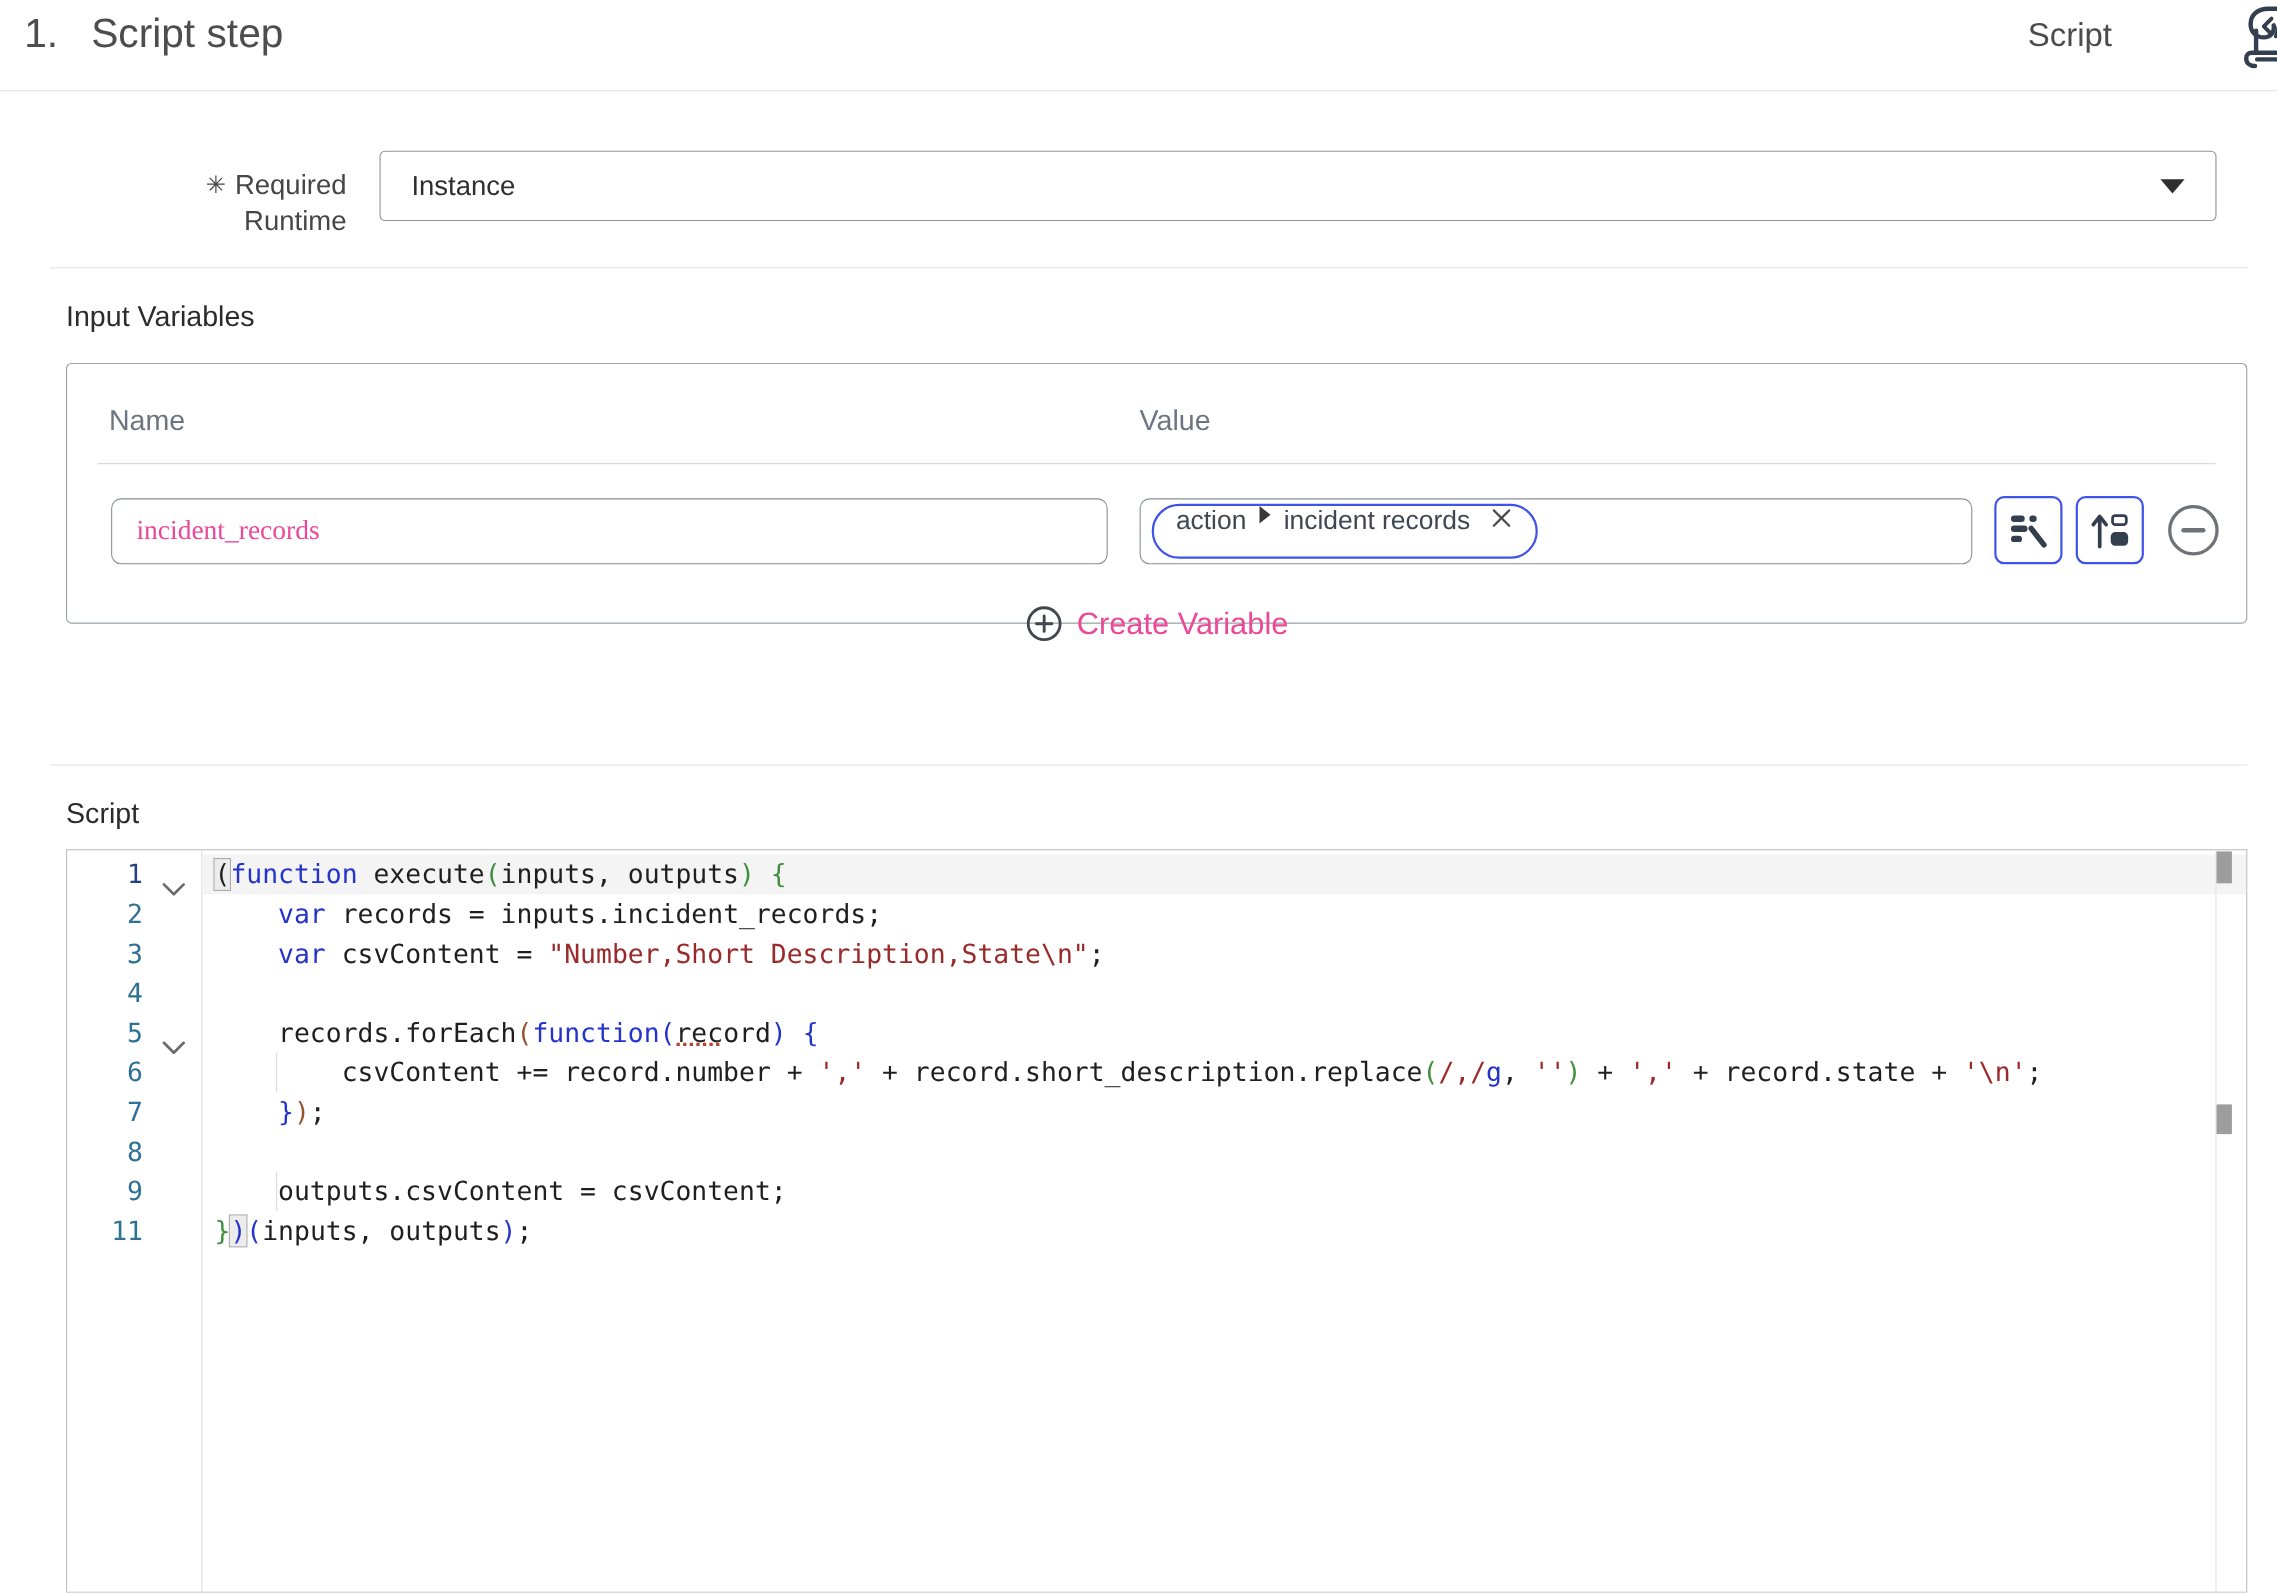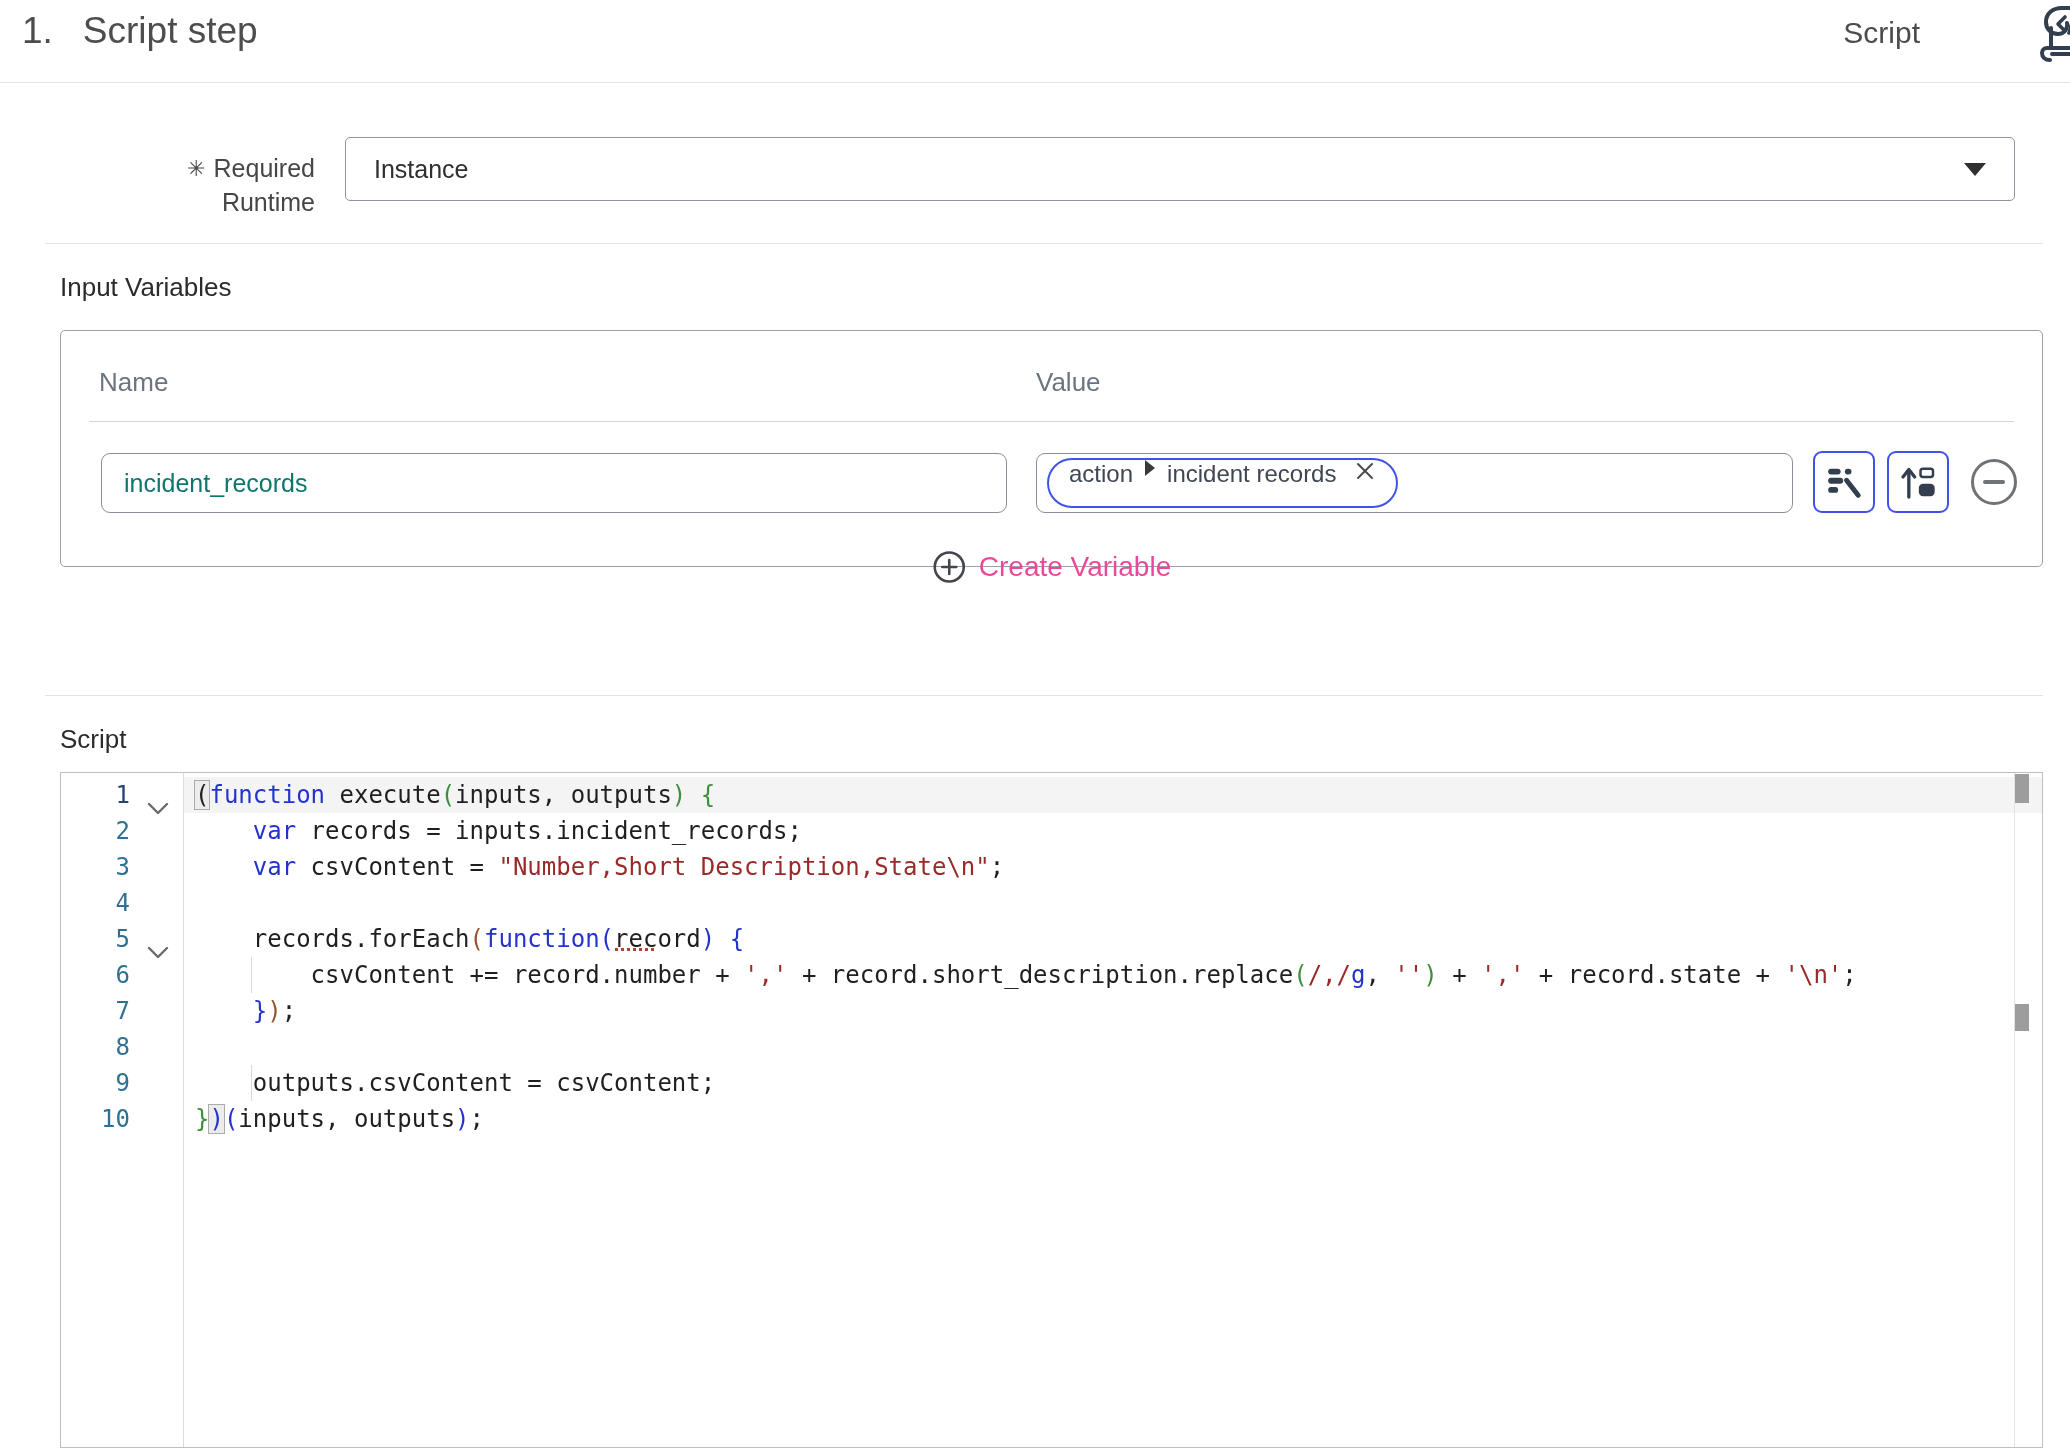--- a/index.html
+++ b/index.html
@@ -38,21 +38,21 @@
   .section-label{font-size:26px;color:#2b2b2b;}
   .panel{
     left:60px;top:330px;width:1983px;height:237px;box-sizing:border-box;
     border:1.5px solid #9ba1a8;border-radius:5px;background:#fff;
   }
   .col-header{font-size:26px;color:#6b7480;position:absolute;top:36px;}
   .panel-hr{position:absolute;left:28px;right:28px;top:90px;height:1px;background:#d2d5d9;}
   .text-input{
     position:absolute;left:40px;top:122px;width:906px;height:60px;box-sizing:border-box;
     border:1.5px solid #898f97;border-radius:9px;background:#fff;
-    font-family:Liberation Sans, sans-serif;font-size:25px;color:#0f766e;padding:0 22px;outline:none;
+    font-family:Liberation Serif, serif;font-size:25px;color:#ec4899;padding:0 22px;outline:none;
   }
   .value-box{
     position:absolute;left:975px;top:122px;width:757px;height:60px;box-sizing:border-box;
     border:1.5px solid #898f97;border-radius:9px;background:#fff;display:flex;align-items:center;padding:0 10px;
   }
   .pill{
     display:inline-flex;height:50px;box-sizing:border-box;
     border:2px solid #4053e8;border-radius:27px;background:#fff;padding:0 20px;gap:12px;
     font-size:24px;color:#3f4753;cursor:pointer;
   }
@@ -197,21 +197,21 @@
       <div class="gutter-row">2</div>
       <div class="gutter-row">3</div>
       <div class="gutter-row">4</div>
       <div class="gutter-row">5<span class="fold"><svg width="22" height="13" viewBox="0 0 22 13" fill="none" stroke="#6a6a6a" stroke-width="2.4" stroke-linecap="round" stroke-linejoin="round">
             <path d="M2 2 L11 11 L20 2"></path>
           </svg></span></div>
       <div class="gutter-row">6</div>
       <div class="gutter-row">7</div>
       <div class="gutter-row">8</div>
       <div class="gutter-row">9</div>
-      <div class="gutter-row">10</div>
+      <div class="gutter-row">11</div>
     </div>
   <div class="code-area">
     <div>
         <div class="cm-line active"><span class="t-mb t-d">(</span><span class="t-k">function</span><span class="t-d"> execute</span><span class="t-b2">(</span><span class="t-d">inputs, outputs</span><span class="t-b2">)</span><span class="t-d"> </span><span class="t-b2">{</span></div>
         <div class="cm-line"><span class="t-d">    </span><span class="t-k">var</span><span class="t-d"> records = inputs.incident_records;</span></div>
         <div class="cm-line"><span class="t-d">    </span><span class="t-k">var</span><span class="t-d"> csvContent = </span><span class="t-s">"Number,Short Description,State\n"</span><span class="t-d">;</span></div>
         <div class="cm-line"></div>
         <div class="cm-line"><span class="t-d">    records.forEach</span><span class="t-b3">(</span><span class="t-k">function</span><span class="t-b1">(</span><span class="t-u">rec</span><span class="t-d">ord</span><span class="t-b1">)</span><span class="t-d"> </span><span class="t-b1">{</span></div>
         <div class="cm-line"><span class="guide"></span><span class="t-d">        csvContent += record.number + </span><span class="t-s">','</span><span class="t-d"> + record.short_description.replace</span><span class="t-b2">(</span><span class="t-s">/,/</span><span class="t-k">g</span><span class="t-d">, </span><span class="t-s">''</span><span class="t-b2">)</span><span class="t-d"> + </span><span class="t-s">','</span><span class="t-d"> + record.state + </span><span class="t-s">'\n'</span><span class="t-d">;</span></div>
         <div class="cm-line"><span class="t-d">    </span><span class="t-b1">}</span><span class="t-b3">)</span><span class="t-d">;</span></div>

